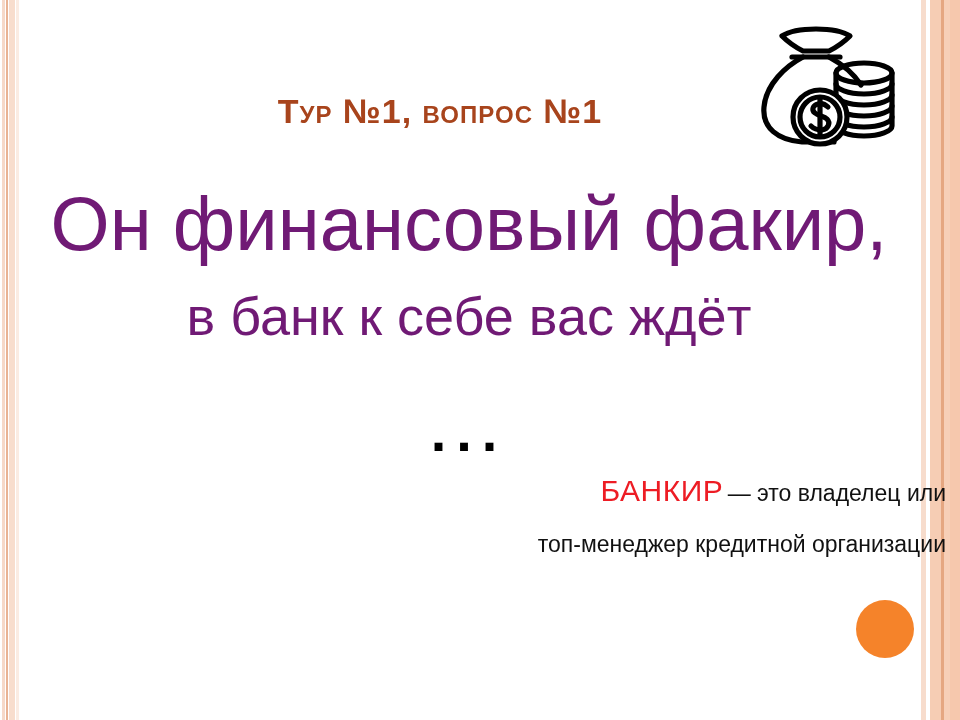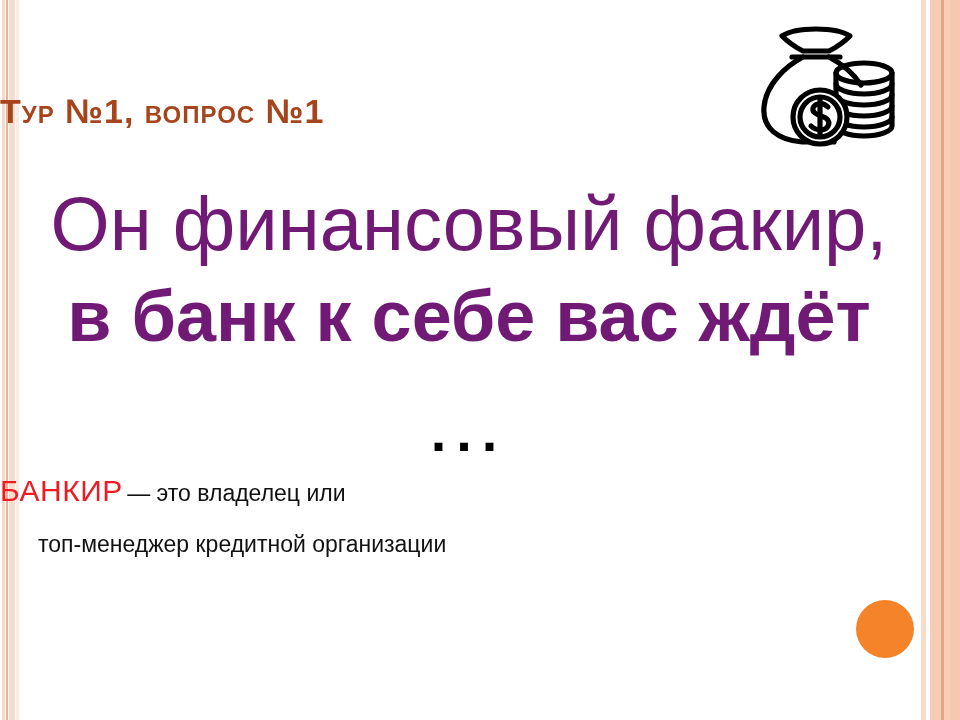--- a/index.html
+++ b/index.html
@@ -56,21 +56,21 @@
     border-radius: 50%;
     background: #f5832a;
   }
 
   
   #title {
     position: absolute;
     left: 0;
     top: 92px;
     width: 880px;
-    text-align: left;
+    text-align: center;
     color: #a8441c;
     font-family: "Liberation Sans", sans-serif;
     font-weight: bold;
     font-size: 34px;
     font-variant: small-caps;
     letter-spacing: 1px;
     white-space: nowrap;
   }
 
   
@@ -86,44 +86,44 @@
     font-size: 76px;
     line-height: 92px;
     letter-spacing: 0px;
   }
   #riddle .rl {
     display: block;
     white-space: nowrap;
     transform: scaleX(1.0);
   }
   #riddle .rl1 { font-size: 76px; }
-  #riddle .rl2 { font-size: 72px; font-weight: bold; }
+  #riddle .rl2 { font-size: 54px; }
 
   
   #ellipsis {
     position: absolute;
     left: 0;
     top: 404px;
     width: 938px;
     text-align: center;
     color: #000000;
     font-family: "Liberation Sans", sans-serif;
     font-weight: bold;
     font-size: 56px;
     letter-spacing: 10px;
     line-height: 56px;
   }
 
   
   #answer {
     position: absolute;
-    left: 0;
+    left: 8px;
     top: 474px;
     width: 938px;
-    text-align: left;
+    text-align: right;
     color: #111111;
     font-family: "Liberation Sans", sans-serif;
     line-height: 34px;
   }
   #answer .ans-line { display: block; white-space: nowrap; }
   #answer .kw {
     color: #ed1c24;
     font-size: 30px;
     letter-spacing: 0.5px;
   }

